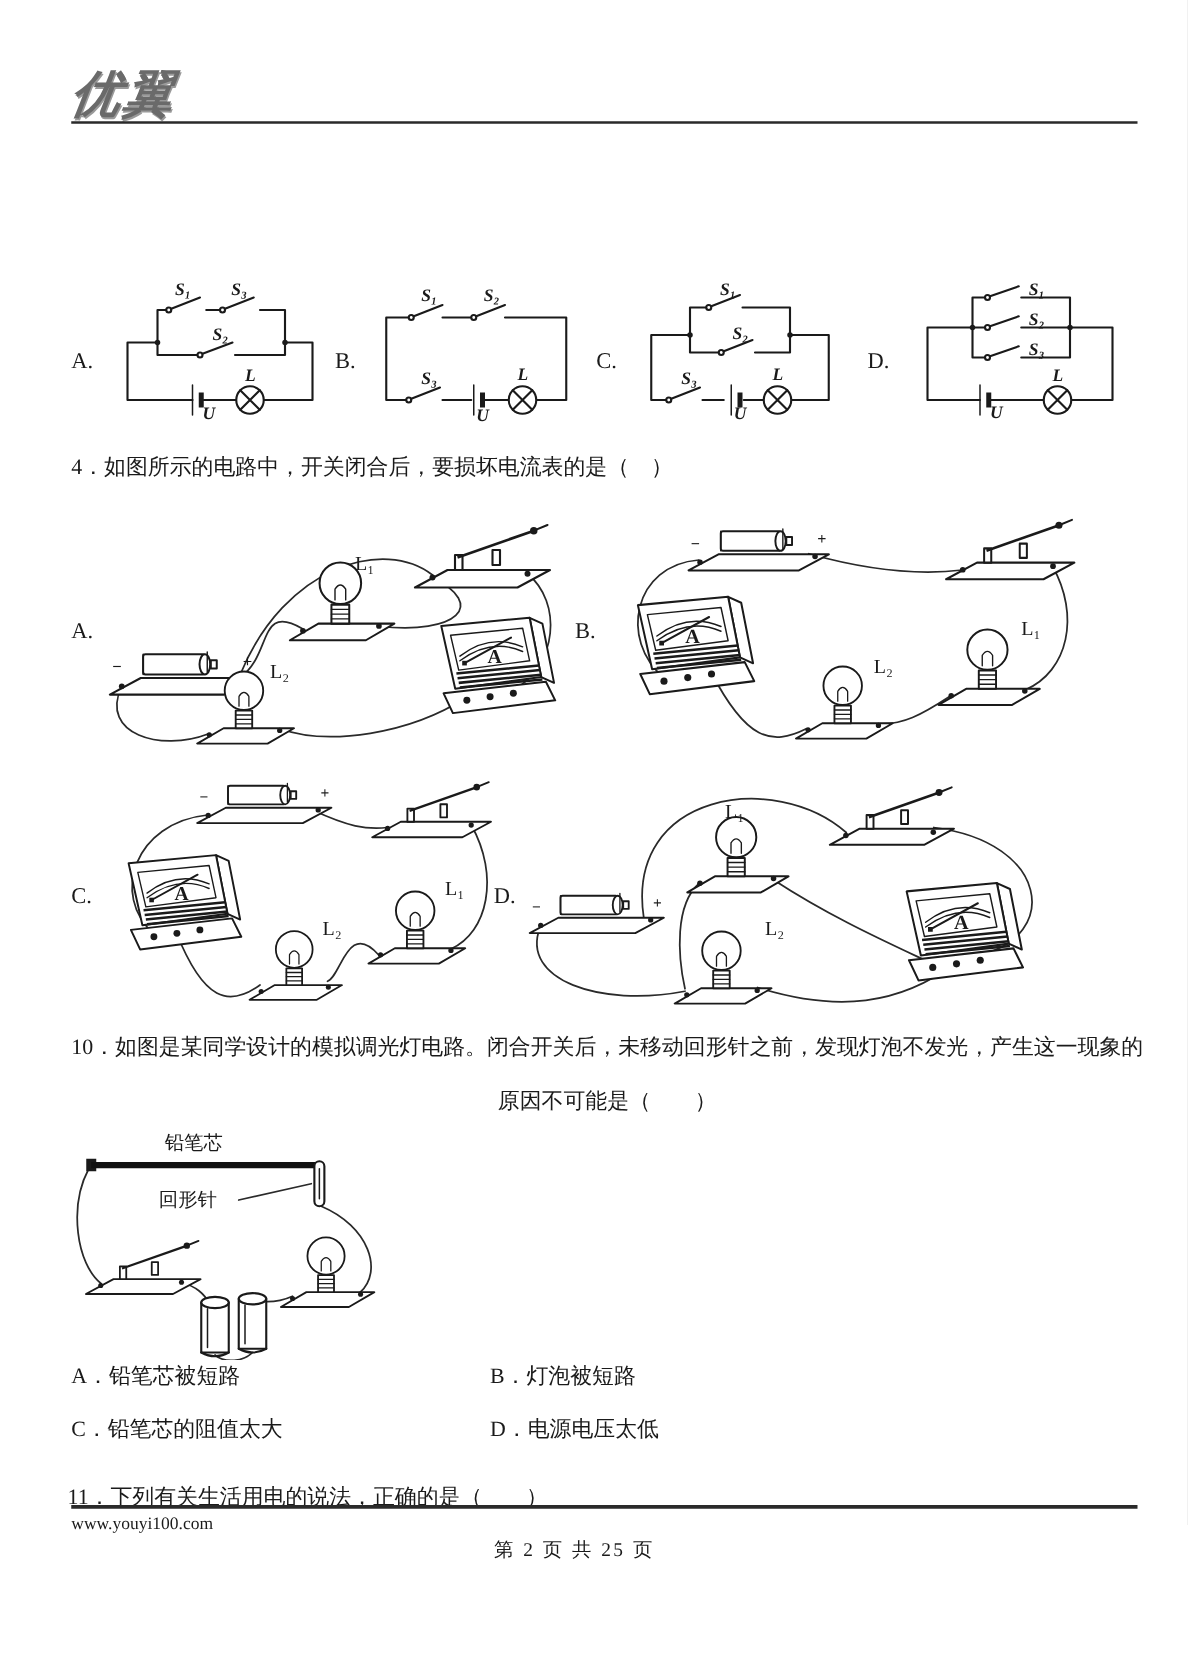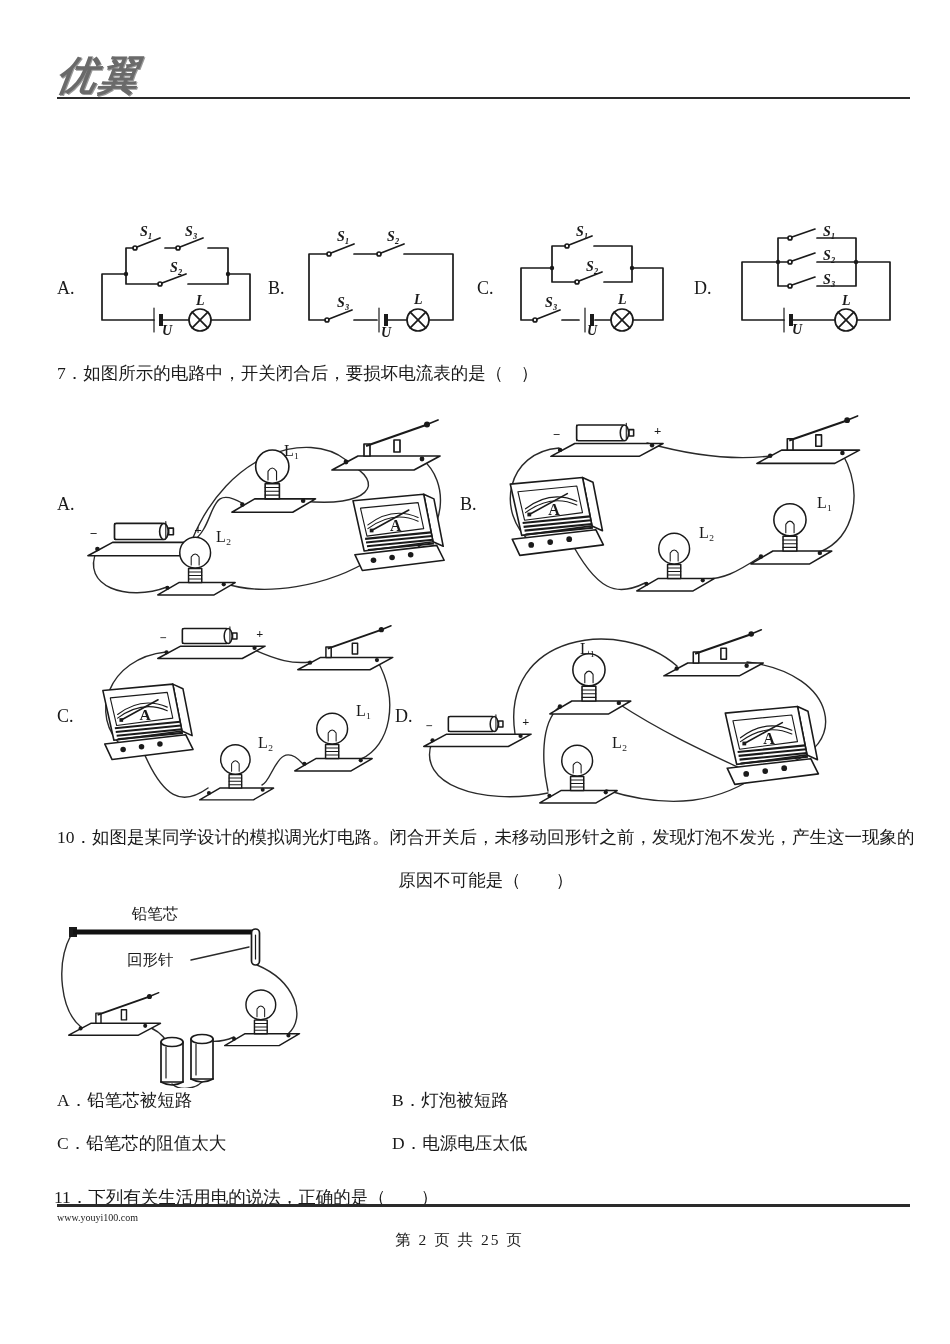--- a/index.html
+++ b/index.html
@@ -11,21 +11,21 @@
   .abs{position:absolute;}
   .body-text{font-size:17.5px;line-height:43px;white-space:nowrap;}
   .opt-letter{font-size:18px;}
   .logo{
     font-family:"Liberation Sans","DejaVu Sans",sans-serif;
     font-weight:900;font-style:italic;font-size:40px;color:#6a6a6a;
     letter-spacing:2px;transform:skewX(-8deg);
     text-shadow:1px 1px 0 #9a9a9a;
   }
   .rule{background:#2a2a2a;}
-  .footer-site{font-size:10px;text-align:right;}
+  .footer-site{font-size:14px;text-align:right;}
   .footer-page{font-size:15.5px;text-align:center;width:919px;letter-spacing:2px;}
   svg{display:block;}
   .st{stroke:#1a1a1a;stroke-width:1.7;fill:none;stroke-linecap:round;stroke-linejoin:round;}
   .wire{stroke:#2a2a2a;stroke-width:1.4;fill:none;stroke-linecap:round;}
   .thin{stroke-width:1.2;}
   .thick{stroke-width:4;}
   .fillb{fill:#1a1a1a;stroke:none;}
   .wht{fill:#ffffff;}
   .slab{stroke:#1a1a1a;stroke-width:2.2;fill:none;}
   text{font-family:"Liberation Serif","DejaVu Serif",serif;fill:#1a1a1a;}
@@ -174,21 +174,21 @@
     <path class="st" d="M112.2,90.2 L127.8,105.8 M127.8,90.2 L112.2,105.8"></path>
     <circle class="fillb" cx="52" cy="40" r="2.2"></circle>
       <circle class="fillb" cx="130" cy="40" r="2.2"></circle>
     <text class="slbl" x="97" y="14">S₁</text>
     <text class="slbl" x="97" y="38">S₂</text>
     <text class="slbl" x="97" y="62">S₃</text>
     <text class="slbl" x="116" y="83">L</text>
     <text class="ulbl" x="66" y="112">U</text>
   </svg>
 
-  <div class="abs body-text" style="left:57px;top:352px;">7．如图所示的电路中，开关闭合后，要损坏电流表的是（　）</div>
+  <div class="abs body-text" style="left:57px;top:352px;">4．如图所示的电路中，开关闭合后，要损坏电流表的是（　）</div>
 
   <div class="abs opt-letter" style="left:57px;top:494px;">A.</div>
   <div class="abs opt-letter" style="left:460px;top:494px;">B.</div>
   <div class="abs opt-letter" style="left:57px;top:706px;">C.</div>
   <div class="abs opt-letter" style="left:395px;top:706px;">D.</div>
 
   <svg class="abs" style="left:78px;top:412px;" width="375" height="190" viewBox="0 0 375 190">
     <path class="wire" d="M114,130 C140,112 128,70 164,91"></path>
     <path class="wire" d="M114,128 C150,40 230,18 268,48"></path>
     <path class="wire" d="M225,89 C288,96 312,72 268,50"></path>

